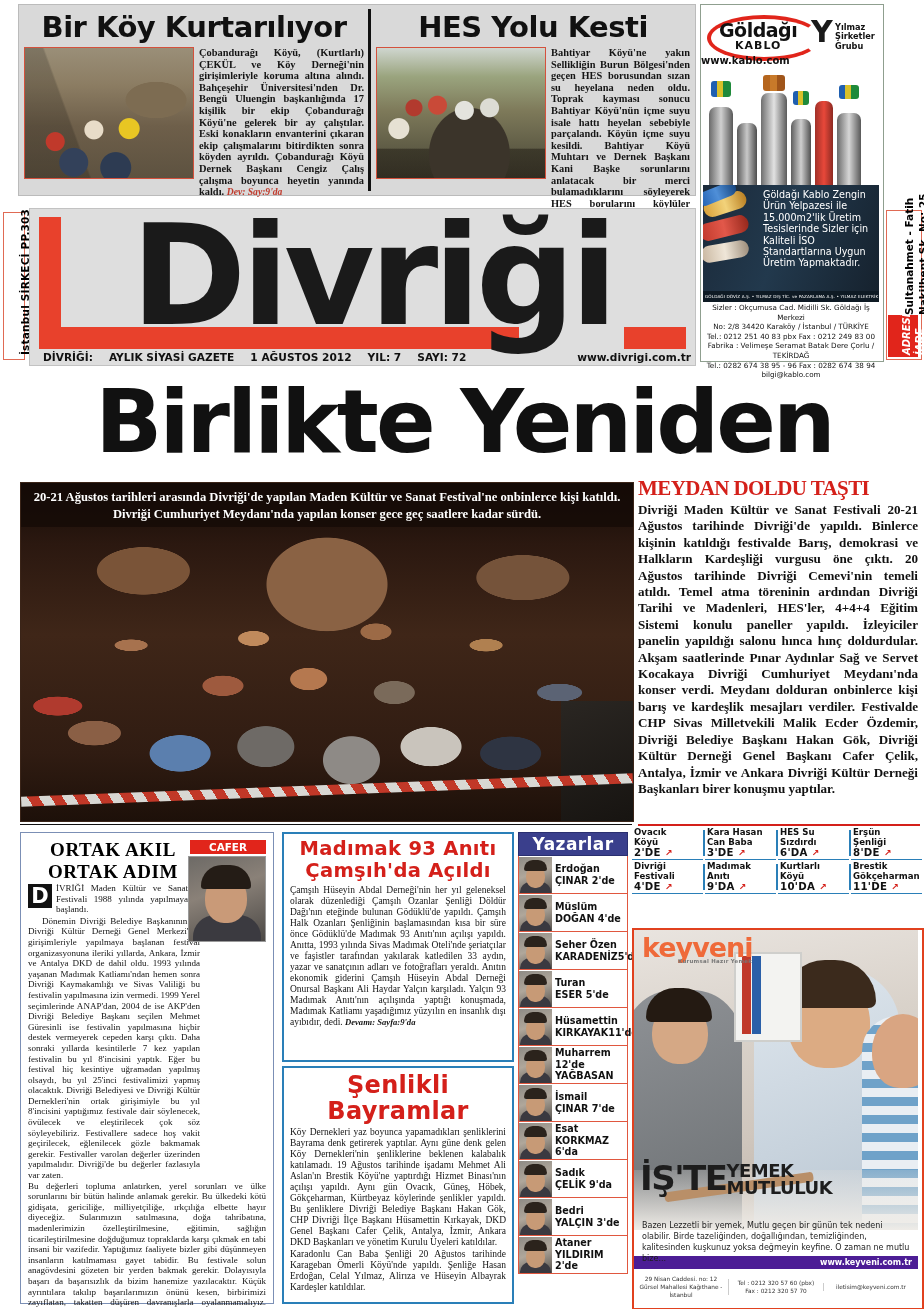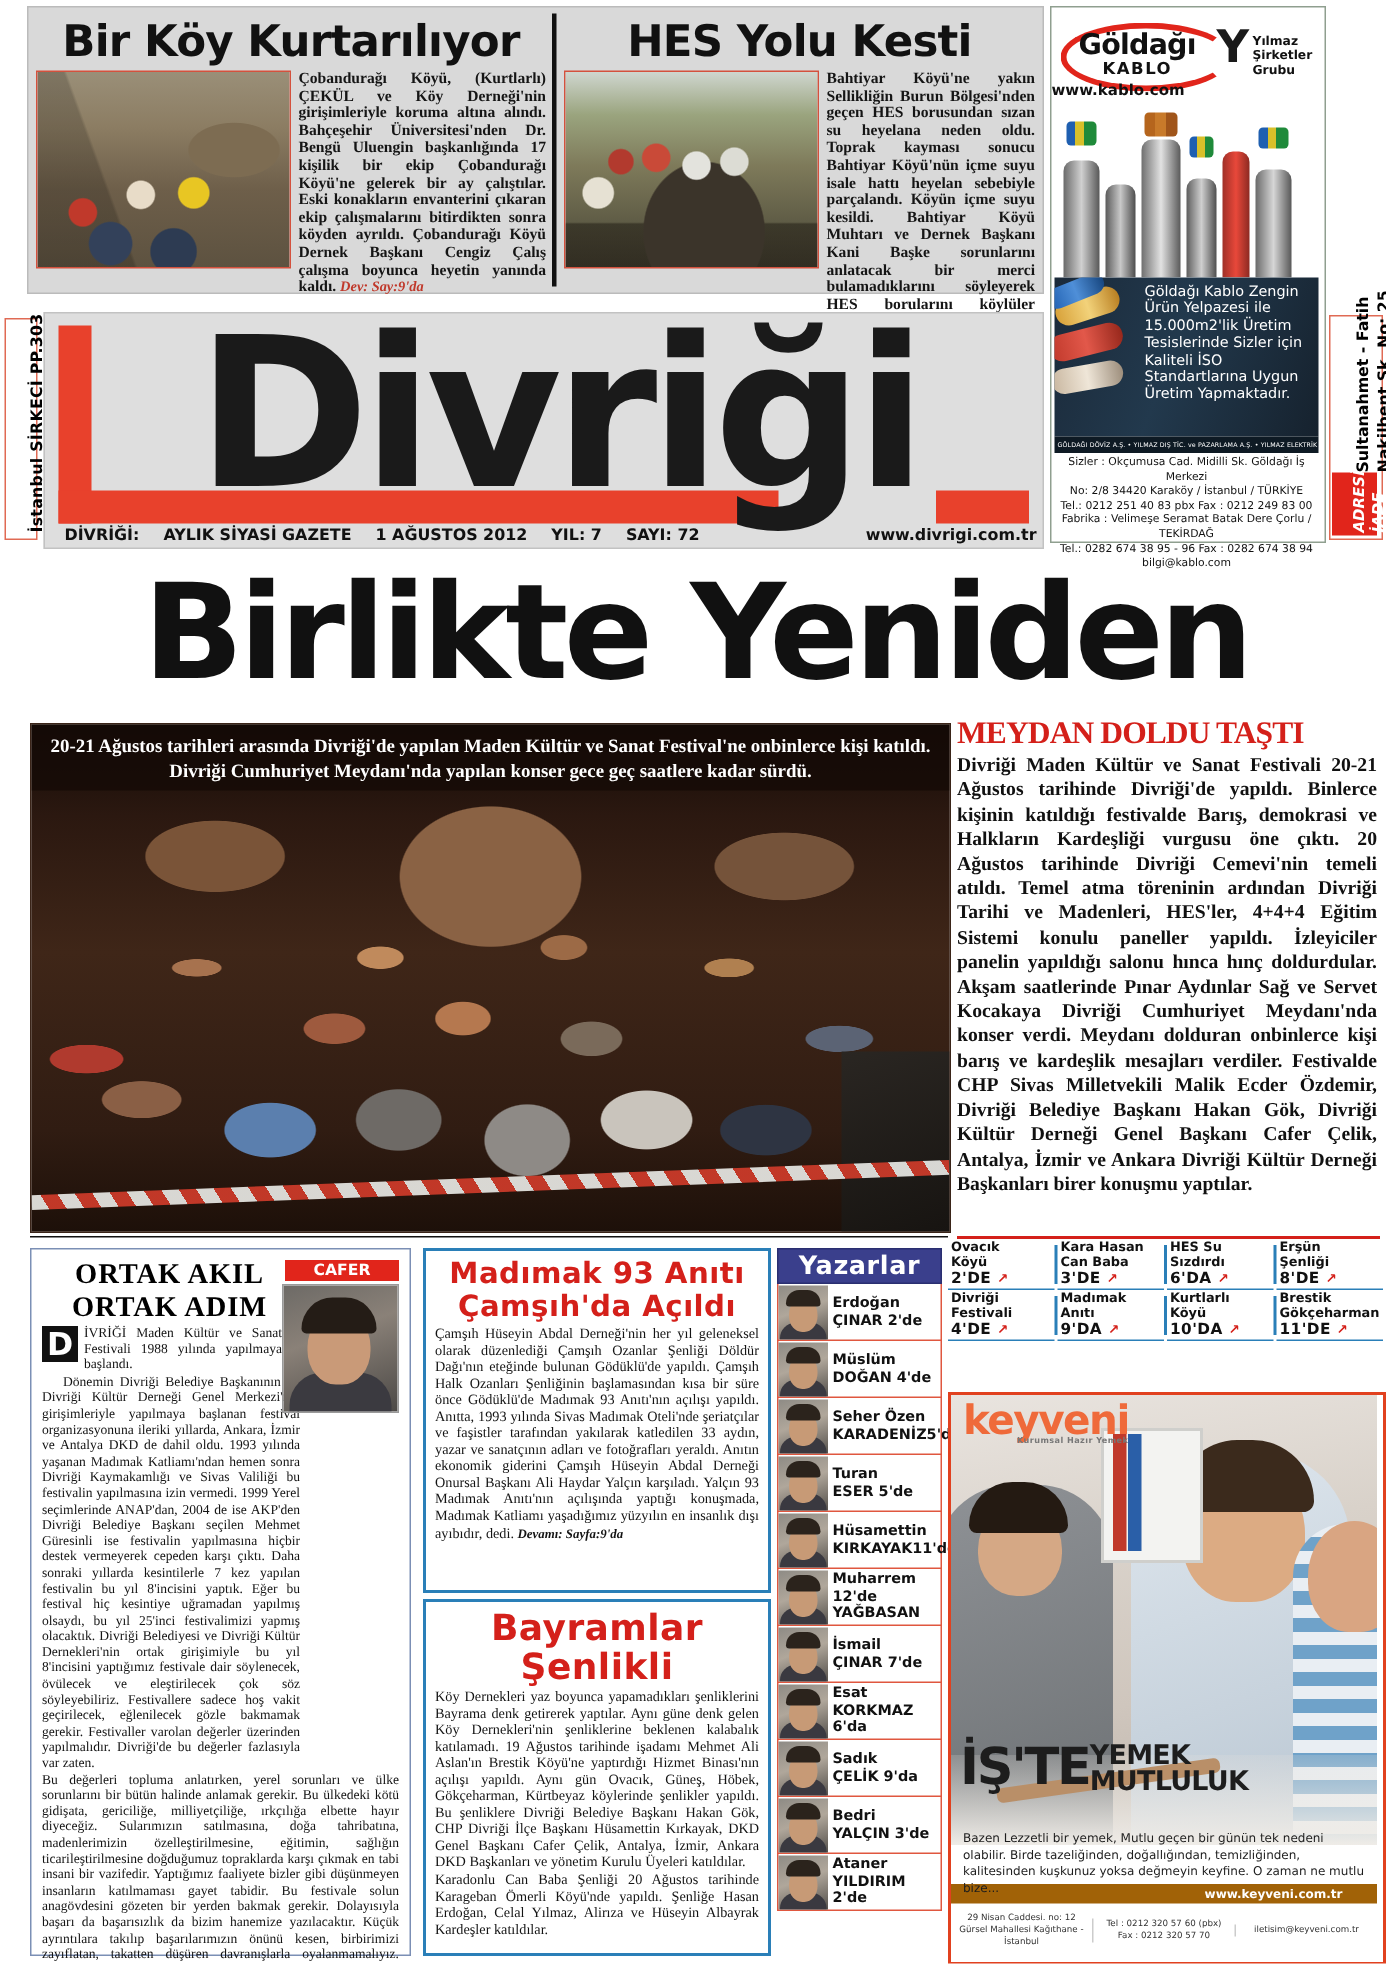--- a/index.html
+++ b/index.html
@@ -186,22 +186,22 @@
     background:linear-gradient(170deg,#e9e4df 0%,#d9d2ca 35%,#cfc6bd 65%,#b9b0a7 100%);overflow:hidden;}
   .key-logo{position:absolute;left:8px;top:2px;font-family:"DejaVu Sans",sans-serif;font-weight:bold;
     font-size:27px;color:#ef6a3a;letter-spacing:-1px;z-index:4;}
   .key-logo-sub{position:absolute;left:44px;top:28px;font-family:"DejaVu Sans",sans-serif;font-weight:bold;
     font-size:5.4px;color:#777;letter-spacing:.3px;z-index:4;}
   .key-slog{position:absolute;left:6px;top:232px;z-index:5;}
   .key-slog .a{font-family:"DejaVu Sans",sans-serif;font-weight:bold;font-size:34px;color:#1d1d1d;line-height:32px;letter-spacing:-1.5px;}
   .key-slog .b{font-family:"DejaVu Sans",sans-serif;font-weight:bold;font-size:18px;color:#1d1d1d;line-height:17px;letter-spacing:-.5px;}
   .key-desc{position:absolute;left:8px;top:290px;width:270px;font-family:"DejaVu Sans",sans-serif;
     font-size:8px;line-height:11px;color:#1d1d1d;z-index:5;}
-  .key-url{position:absolute;left:0;top:326px;width:284px;height:13px;background:#a16207;color:#fff;
-    font-family:"DejaVu Sans",sans-serif;font-weight:bold;font-size:8px;line-height:13px;text-align:right;padding-right:23px;box-sizing:border-box;}
+  .key-url{position:absolute;left:0;top:326px;width:284px;height:13px;background:#4c1d95;color:#fff;
+    font-family:"DejaVu Sans",sans-serif;font-weight:bold;font-size:8px;line-height:13px;text-align:right;padding-right:6px;box-sizing:border-box;}
   .key-foot{position:absolute;left:0;top:341px;width:284px;height:32px;display:flex;align-items:center;
     font-family:"DejaVu Sans",sans-serif;font-size:5.8px;line-height:8px;color:#333;}
   .key-foot div{flex:1;text-align:center;border-left:1px solid #ccc;}
   .key-foot div:first-child{border-left:none;}
 
   .kp{position:absolute;}
 </style>
 </head>
 <body>
 
@@ -393,22 +393,22 @@
         <div>Çamşıh'da Açıldı</div>
       </div>
       <div class="mid-text">
         <span>Çamşıh Hüseyin Abdal Derneği'nin her yıl geleneksel olarak düzenlediği Çamşıh Ozanlar Şenliği Döldür Dağı'nın eteğinde bulunan Gödüklü'de yapıldı. Çamşıh Halk Ozanları Şenliğinin başlamasından kısa bir süre önce Gödüklü'de Madımak 93 Anıtı'nın açılışı yapıldı. Anıtta, 1993 yılında Sivas Madımak Oteli'nde şeriatçılar ve faşistler tarafından yakılarak katledilen 33 aydın, yazar ve sanatçının adları ve fotoğrafları yeraldı.  Anıtın ekonomik giderini Çamşıh Hüseyin Abdal Derneği Onursal Başkanı Ali Haydar Yalçın karşıladı.  Yalçın 93 Madımak Anıtı'nın açılışında yaptığı konuşmada, Madımak Katliamı yaşadığımız yüzyılın en insanlık dışı ayıbıdır, dedi.</span>
         <span class="mid-cont">Devamı: Sayfa:9'da</span>
       </div>
     </div>
 
     <div class="box-mid" style="height:238px;margin-top:4px;">
       <div class="mid-title s">
+        <div>Şenlikli</div>
         <div>Bayramlar</div>
-        <div>Şenlikli</div>
       </div>
       <div class="mid-text">
         <span>Köy Dernekleri yaz boyunca yapamadıkları şenliklerini Bayrama denk getirerek yaptılar.  Aynı güne denk gelen Köy Dernekleri'nin şenliklerine beklenen kalabalık katılamadı. 19 Ağustos tarihinde işadamı Mehmet Ali Aslan'ın Brestik Köyü'ne yaptırdığı Hizmet Binası'nın açılışı yapıldı. Aynı gün Ovacık, Güneş, Höbek, Gökçeharman, Kürtbeyaz köylerinde şenlikler yapıldı. Bu şenliklere Divriği Belediye Başkanı Hakan Gök, CHP Divriği İlçe Başkanı Hüsamettin Kırkayak, DKD Genel Başkanı Cafer Çelik, Antalya, İzmir, Ankara DKD Başkanları  ve yönetim Kurulu Üyeleri katıldılar.</span>
       </div>
       <div class="mid-text" style="margin-top:1px;">Karadonlu Can Baba Şenliği 20 Ağustos tarihinde Karageban Ömerli Köyü'nde yapıldı. Şenliğe Hasan Erdoğan, Celal Yılmaz, Alirıza ve Hüseyin Albayrak Kardeşler katıldılar.</div>
     </div>
   </div>
 
   <div class="col-yaz">
     <div class="yaz-title">Yazarlar</div>

